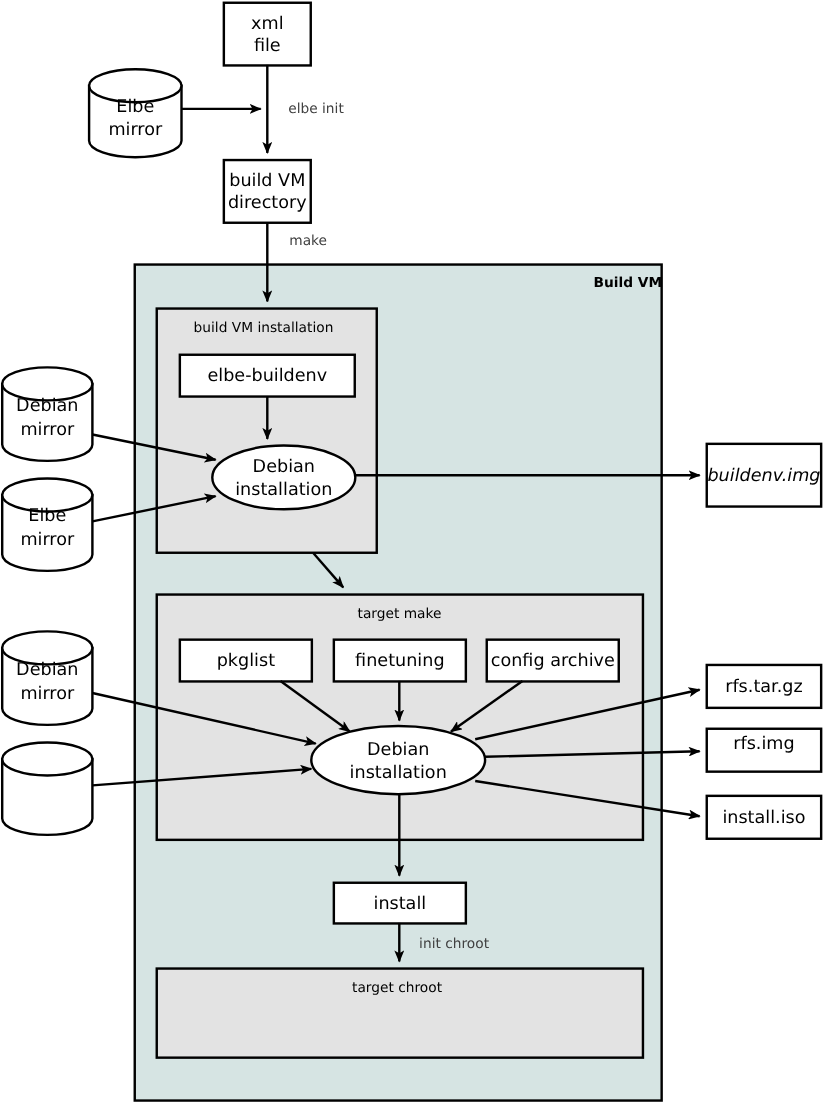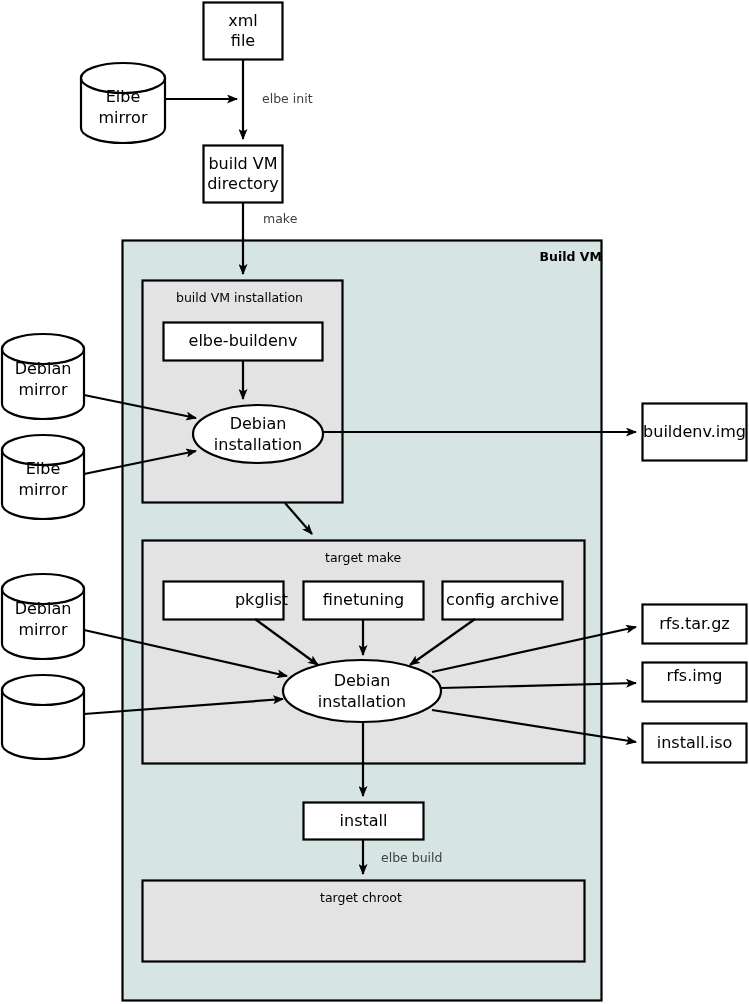--- a/index.html
+++ b/index.html
@@ -168,23 +168,23 @@
 
   <div class="node-label" style="left:193px; top:406px; width:130px; height:57px;">Debian
 installation</div>
 
   <div class="node-label" style="left:2px; top:352px; width:82px; height:55px;">Debian
 mirror</div>
 
   <div class="node-label" style="left:2px; top:452px; width:82px; height:55px;">Elbe
 mirror</div>
 
-  <div class="node-label" style="left:642px; top:403px; width:105px; height:58px;">buildenv.img</div>
-
-  <div class="node-label" style="left:163px; top:581px; width:121px; height:39px;padding-left:38px;">pkglist</div>
+  <div class="node-label" style="left:642px; top:403px; width:105px; height:58px;font-style:italic;">buildenv.img</div>
+
+  <div class="node-label" style="left:163px; top:581px; width:121px; height:39px;">pkglist</div>
 
   <div class="node-label" style="left:303px; top:581px; width:121px; height:39px;">finetuning</div>
 
   <div class="node-label" style="left:442px; top:581px; width:121px; height:39px;">config archive</div>
 
   <div class="node-label" style="left:283px; top:661px; width:158px; height:61px;">Debian
 installation</div>
 
   <div class="node-label" style="left:2px; top:592px; width:82px; height:55px;">Debian
 mirror</div>
@@ -195,15 +195,15 @@
   <div class="node-label" style="left:642px; top:662px; width:105px; height:28px;">rfs.img</div>
 
   <div class="node-label" style="left:642px; top:723px; width:105px; height:40px;">install.iso</div>
 
   <div class="node-label" style="left:303px; top:802px; width:121px; height:38px;">install</div>
 
   <div class="edge-label" style="left:262px; top:91px;">elbe init</div>
 
   <div class="edge-label" style="left:263px; top:211px;">make</div>
 
-  <div class="edge-label" style="left:381px; top:850px;">elbe build</div>
+  <div class="edge-label" style="left:381px; top:850px;">init chroot</div>
 
 </div>
 
 </body></html>

